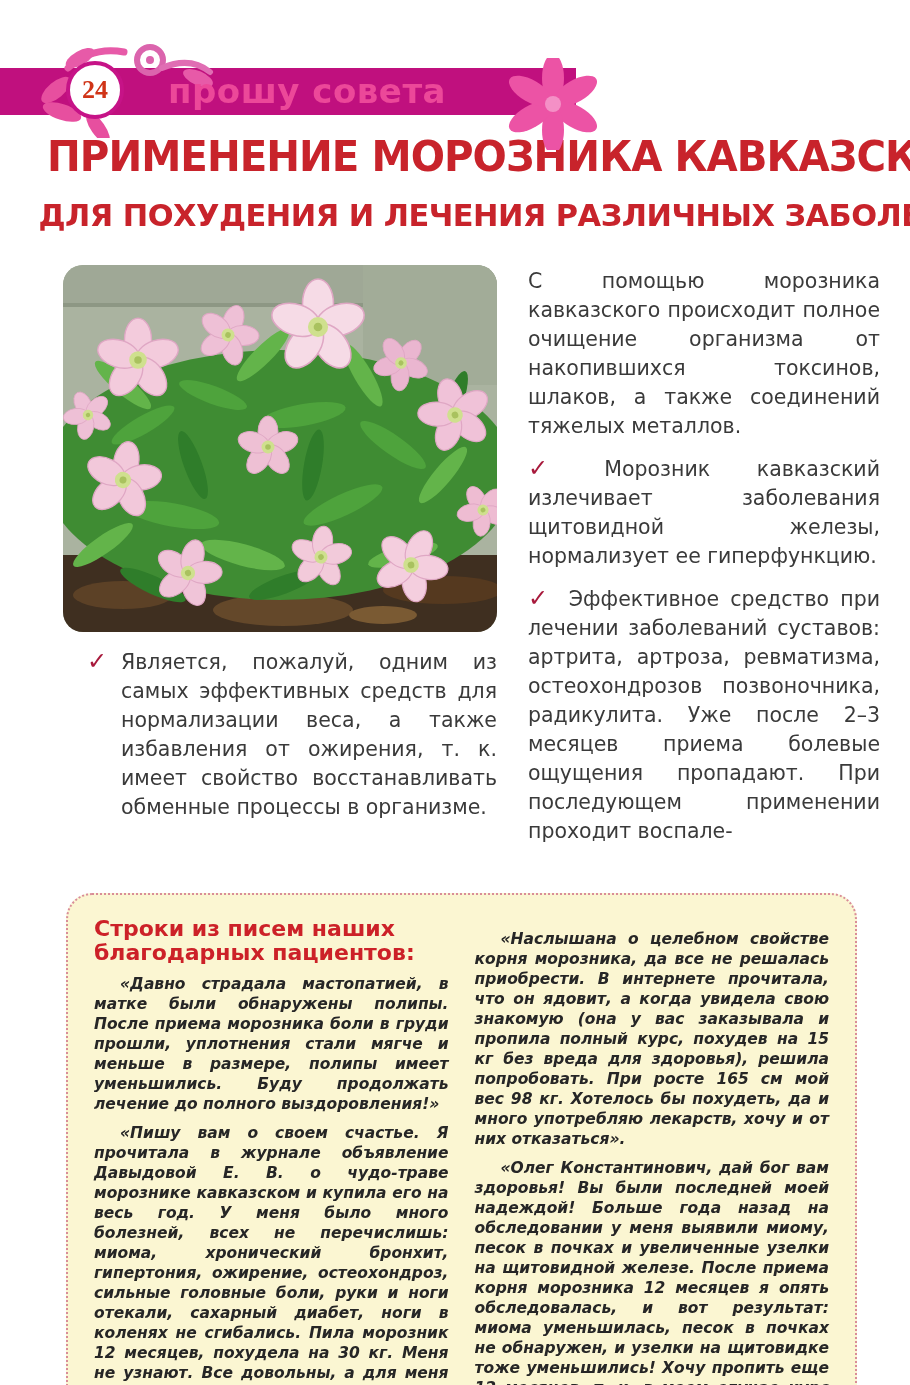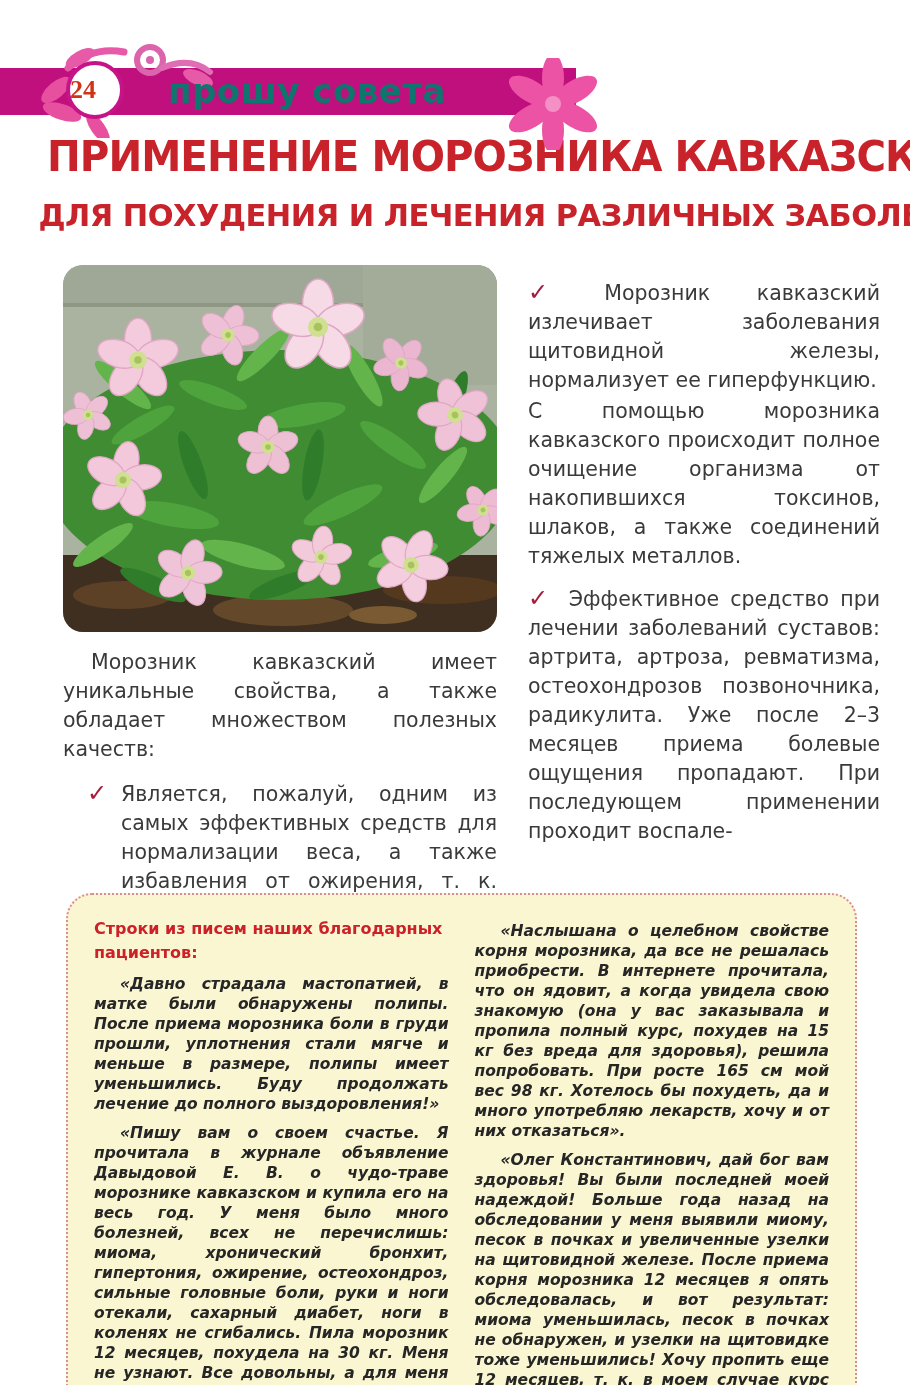--- a/index.html
+++ b/index.html
@@ -2,25 +2,25 @@
 <html><head>
 <meta charset="utf-8">
 <style>
   html,body{margin:0;padding:0;background:#ffffff;}
   .page{position:relative;width:910px;height:1385px;background:#fff;overflow:hidden;
         font-family:"DejaVu Sans","Liberation Sans",sans-serif;}
 
   
   .header-bar{position:absolute;left:0;top:68px;width:576px;height:47px;background:#c0107e;}
   .section-label{position:absolute;left:168px;top:68px;height:47px;line-height:47px;
-        color:#0f766e;font-size:34px;font-weight:bold;letter-spacing:.5px;}
+        color:#ec4899;font-size:34px;font-weight:bold;letter-spacing:.5px;}
   .flourish{position:absolute;left:40px;top:38px;width:180px;height:100px;}
   .badge-circle{position:absolute;left:66px;top:61px;width:58px;height:58px;border-radius:50%;
         background:#ffffff;border:4px solid #c61387;box-sizing:border-box;
-        display:flex;align-items:center;z-index:3;}
+        display:flex;align-items:center;justify-content:center;z-index:3;}
   .badge-circle span{font-family:"Liberation Serif",serif;font-weight:bold;font-size:26px;color:#d03417;}
   .bar-flower{position:absolute;left:508px;top:58px;width:90px;height:92px;z-index:2;}
 
   
   .title1{position:absolute;left:30px;right:30px;top:132px;text-align:center;margin:0;
         color:#c8232b;font-size:42px;font-weight:bold;letter-spacing:-1px;
         transform:scaleX(.96);transform-origin:center;white-space:nowrap;}
   .title2{position:absolute;left:30px;right:30px;top:197px;text-align:center;margin:0;
         color:#c8232b;font-size:31px;font-weight:bold;letter-spacing:-.5px;
         transform:scaleX(.98);transform-origin:center;white-space:nowrap;}
@@ -37,25 +37,25 @@
   .check{color:#a81a3c;font-weight:bold;font-size:24px;line-height:26px;}
   p.rb{margin:14px 0 0 0;}
   p.rb .check{margin-right:16px;}
   .col-right p.intro{margin-top:2px;}
 
   
   .letters-box{position:absolute;left:66px;top:893px;width:791px;box-sizing:border-box;
         background:#fbf6d2;border:2px dotted #d98d98;border-radius:26px;
         padding:18px 26px 16px 26px;display:flex;gap:26px;}
   .box-col{flex:1;min-width:0;}
-  .box-heading{margin:4px 0 6px 0;color:#cc2128;font-size:16px;line-height:24px;
+  .box-heading{margin:4px 0 6px 0;color:#cc2128;font-size:22px;line-height:24px;
         font-weight:bold;text-align:left;}
   p.letter{margin:9px 0 0 0;color:#262626;font-size:15.5px;line-height:20px;
         font-weight:bold;font-style:italic;text-align:justify;text-indent:26px;}
-  .box-col.right p.letter:first-child{margin-top:8px;}
+  .box-col.right p.letter:first-child{margin-top:16px;}
 </style>
 </head>
 <body>
 
 <div class="page">
 
   <div class="header-bar"></div>
 
   <svg class="flourish" viewBox="0 0 180 100">
     <g fill="none">
@@ -161,32 +161,31 @@
             <use href="#flower" transform="translate(205,182)" color="#eec0d4"></use>
             <use href="#flower" transform="translate(125,308) rotate(160) scale(1.1)" color="#f0c4d8"></use>
             <use href="#flower" transform="translate(258,292) rotate(150)" color="#f2cada"></use>
             <use href="#flower" transform="translate(348,300) rotate(170) scale(1.2)" color="#f4cede"></use>
             <use href="#flower" transform="translate(420,245) rotate(-30) scale(0.85)" color="#eebcd2"></use>
             <use href="#flower" transform="translate(25,150) rotate(-25) scale(0.8)" color="#eec0d6"></use>
           </g>
         </svg>
       </div>
 
-      <p class="body intro">Морозник кавказский имеет уникальные свойства, а также обладает множеством полезных качеств:</p>
 
       <div class="bullet-hang">
         <span class="check">✓</span>
         <p class="body">Является, пожалуй, одним из самых эффективных средств для нормализации веса, а также избавления от ожирения, т. к. имеет свойство восстанавливать обменные процессы в организме.</p>
       </div>
     </div>
 
     <div class="col-right">
+      <p class="body intro">С помощью морозника кавказского происходит полное очищение организма от накопившихся токсинов, шлаков, а также соединений тяжелых металлов.</p>
+
       <p class="body rb"><span class="check">✓</span><span>Морозник кавказский излечивает заболевания щитовидной железы, нормализует ее гиперфункцию.</span></p>
-
-      <p class="body intro">С помощью морозника кавказского происходит полное очищение организма от накопившихся токсинов, шлаков, а также соединений тяжелых металлов.</p>
 
 
       <p class="body rb"><span class="check">✓</span><span>Эффективное средство при лечении заболеваний суставов: артрита, артроза, ревматизма, остеохондрозов позвоночника, радикулита. Уже после 2–3 месяцев приема болевые ощущения пропадают. При последующем применении проходит воспале-</span></p>
     </div>
   </div>
 
   <div class="letters-box">
     <div class="box-col">
       <h3 class="box-heading">Строки из писем наших благодарных пациентов:</h3>
       <p class="letter">«Давно страдала мастопатией, в матке были обнаружены полипы. После приема морозника боли в груди прошли, уплотнения стали мягче и меньше в размере, полипы имеет уменьшились. Буду продолжать лечение до полного выздоровления!»</p>

